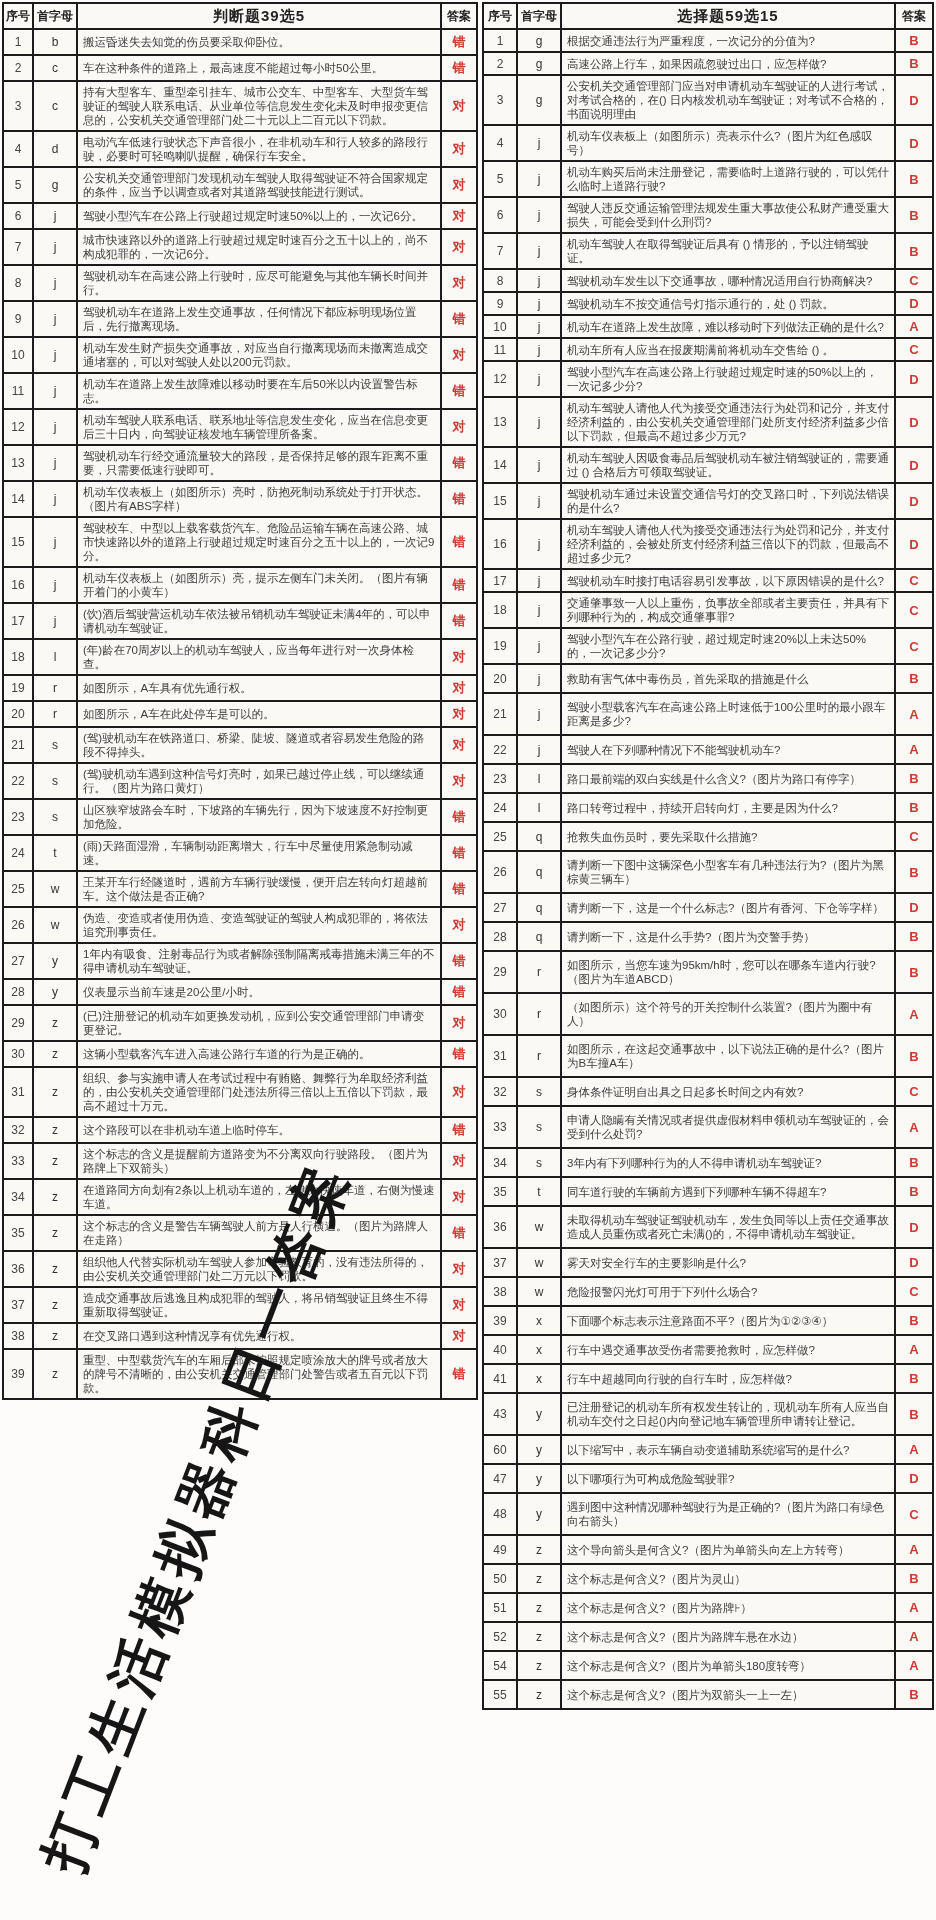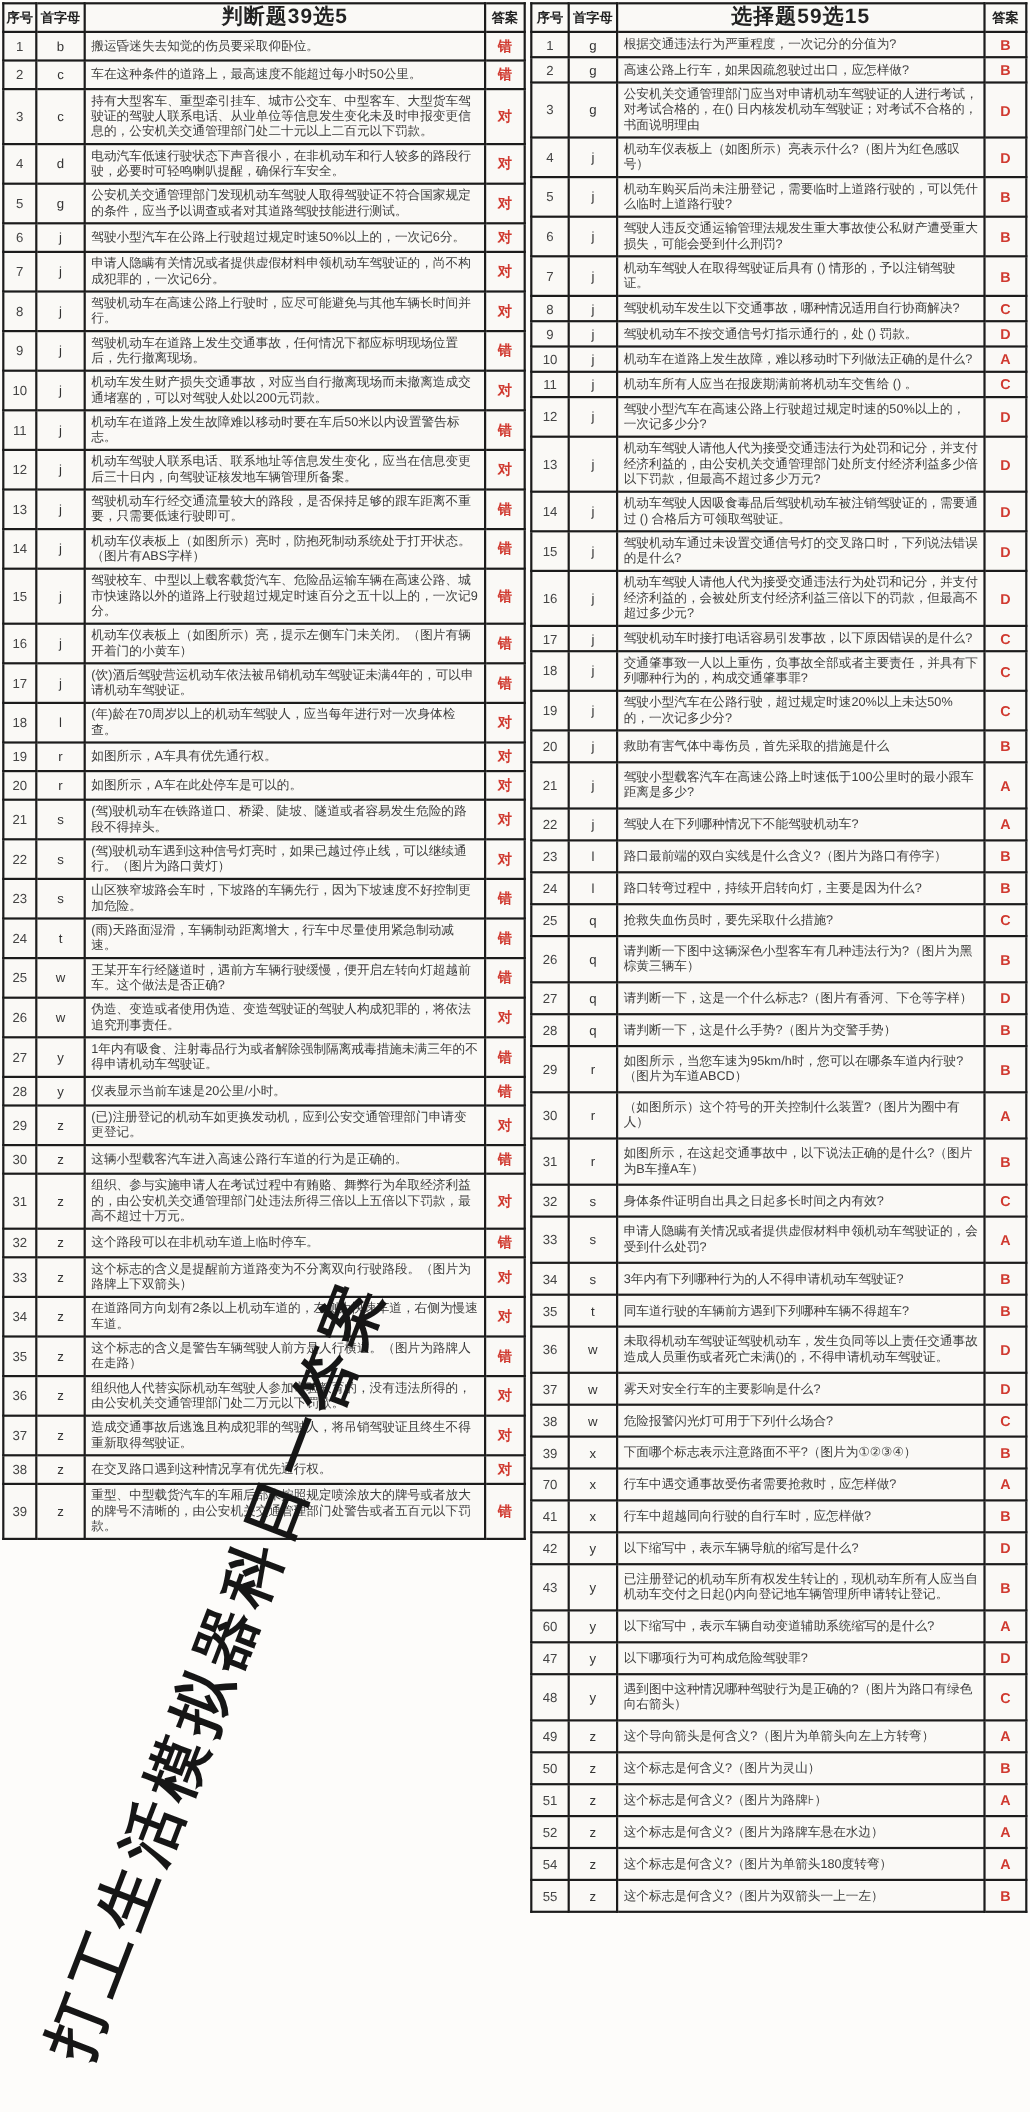--- a/index.html
+++ b/index.html
@@ -19,21 +19,21 @@
   .qtable th,.qtable td{
     border:2px solid #1c1c1c;
     padding:3px 5px;
     vertical-align:middle;
     word-break:break-all;
   }
   .qtable thead th{
     font-size:12px;font-weight:bold;color:#222;
     height:24px;text-align:center;padding:0;
   }
-  .qtable thead th.title{font-size:19px;letter-spacing:1px;}
+  .qtable thead th.title{font-size:15px;letter-spacing:1px;}
   .c-idx{width:28px;text-align:center;font-size:12px;color:#444;}
   .right .c-idx{width:32px;}
   .c-init{width:42px;text-align:center;font-size:12px;color:#333;}
   .c-q{text-align:left;font-size:11.5px;line-height:14px;color:#3d3d3d;}
   .c-ans{width:34px;text-align:center;font-size:13px;font-weight:bold;}
   .right .c-ans{width:36px;}
   .c-ans{color:#d03a30;}
   
   .right tbody tr:nth-child(n+36) td{padding-top:12px;padding-bottom:12px;}
   .right tbody tr:nth-child(n+20) td{padding-top:6px;padding-bottom:6px;}
@@ -90,21 +90,21 @@
       </tr>
       <tr>
         <td class="c-idx">6</td>
         <td class="c-init">j</td>
         <td class="c-q">驾驶小型汽车在公路上行驶超过规定时速50%以上的，一次记6分。</td>
         <td class="c-ans">对</td>
       </tr>
       <tr>
         <td class="c-idx">7</td>
         <td class="c-init">j</td>
-        <td class="c-q">申请人隐瞒有关情况或者提供虚假材料申领机动车驾驶证的，尚不构成犯罪的，一次记6分。</td>
+        <td class="c-q">城市快速路以外的道路上行驶超过规定时速百分之五十以上的，尚不构成犯罪的，一次记6分。</td>
         <td class="c-ans">对</td>
       </tr>
       <tr>
         <td class="c-idx">8</td>
         <td class="c-init">j</td>
         <td class="c-q">驾驶机动车在高速公路上行驶时，应尽可能避免与其他车辆长时间并行。</td>
         <td class="c-ans">对</td>
       </tr>
       <tr>
         <td class="c-idx">9</td>
@@ -533,36 +533,30 @@
         <td class="c-q">危险报警闪光灯可用于下列什么场合?</td>
         <td class="c-ans">C</td>
       </tr>
       <tr>
         <td class="c-idx">39</td>
         <td class="c-init">x</td>
         <td class="c-q">下面哪个标志表示注意路面不平?（图片为①②③④）</td>
         <td class="c-ans">B</td>
       </tr>
       <tr>
-        <td class="c-idx">70</td>
+        <td class="c-idx">40</td>
         <td class="c-init">x</td>
         <td class="c-q">行车中遇交通事故受伤者需要抢救时，应怎样做?</td>
         <td class="c-ans">A</td>
       </tr>
       <tr>
         <td class="c-idx">41</td>
         <td class="c-init">x</td>
         <td class="c-q">行车中超越同向行驶的自行车时，应怎样做?</td>
         <td class="c-ans">B</td>
-      </tr>
-      <tr>
-        <td class="c-idx">42</td>
-        <td class="c-init">y</td>
-        <td class="c-q">以下缩写中，表示车辆导航的缩写是什么?</td>
-        <td class="c-ans">D</td>
       </tr>
       <tr>
         <td class="c-idx">43</td>
         <td class="c-init">y</td>
         <td class="c-q">已注册登记的机动车所有权发生转让的，现机动车所有人应当自机动车交付之日起()内向登记地车辆管理所申请转让登记。</td>
         <td class="c-ans">B</td>
       </tr>
       <tr>
         <td class="c-idx">60</td>
         <td class="c-init">y</td>

